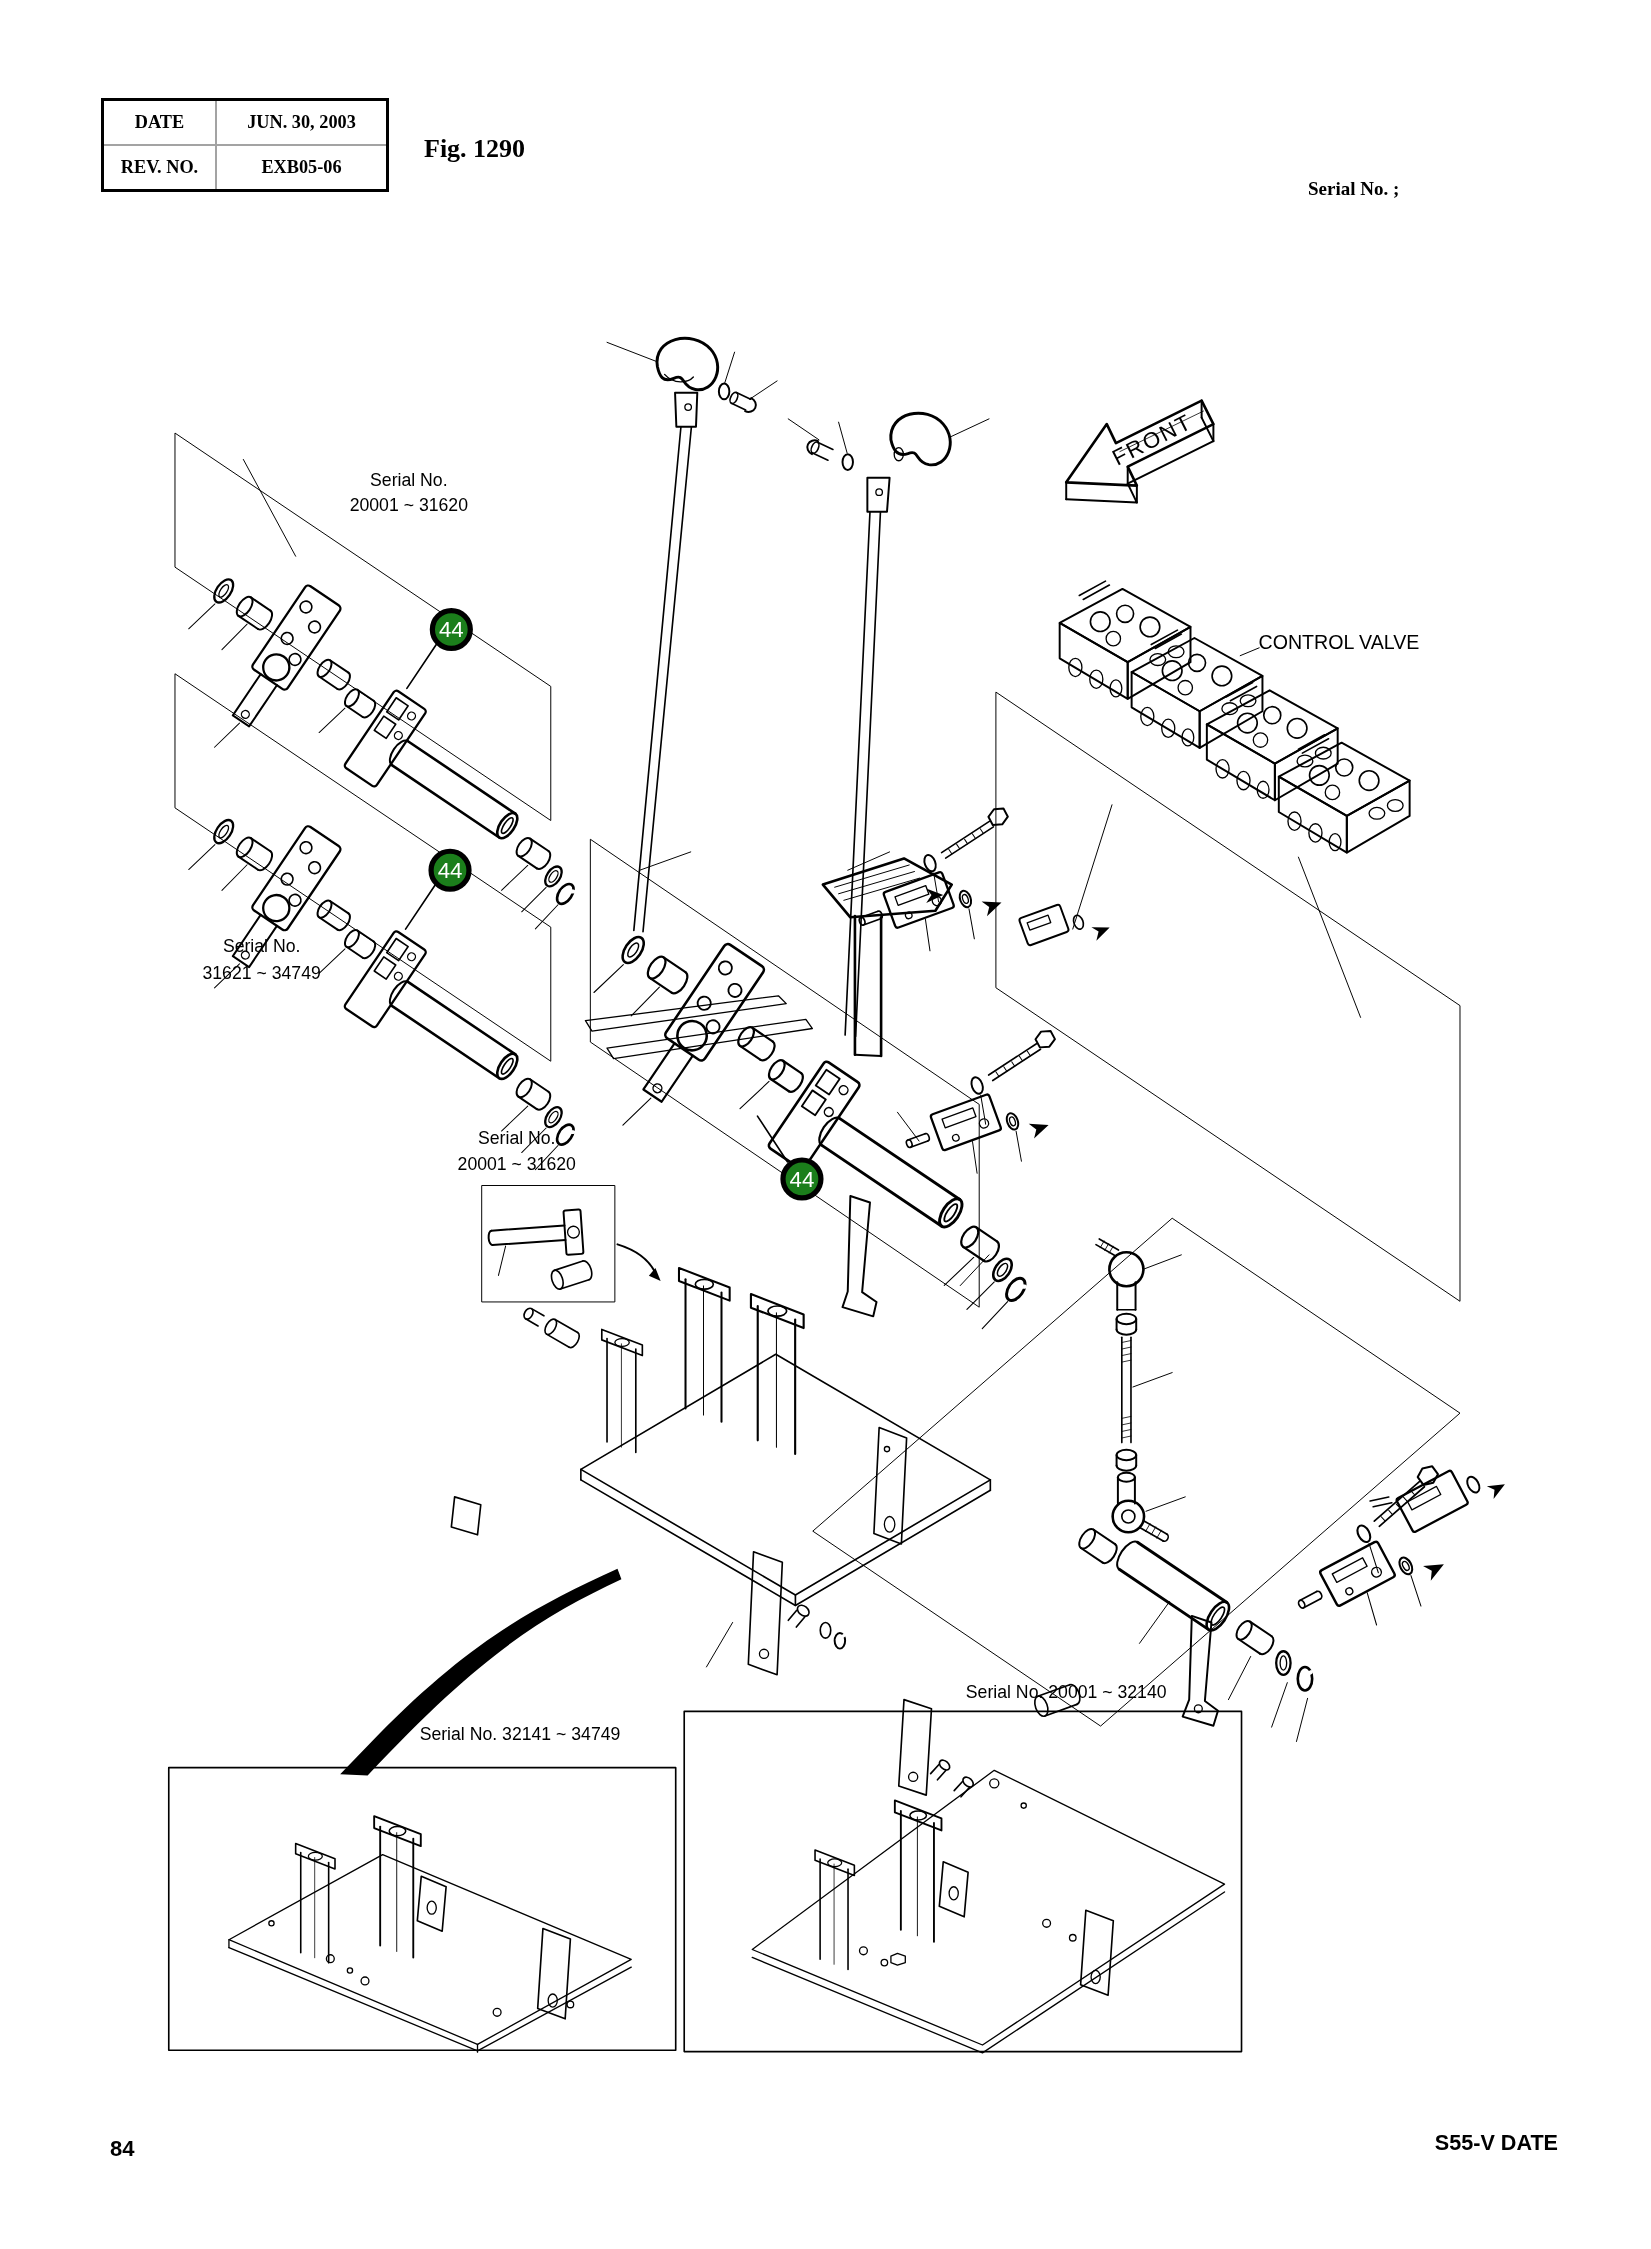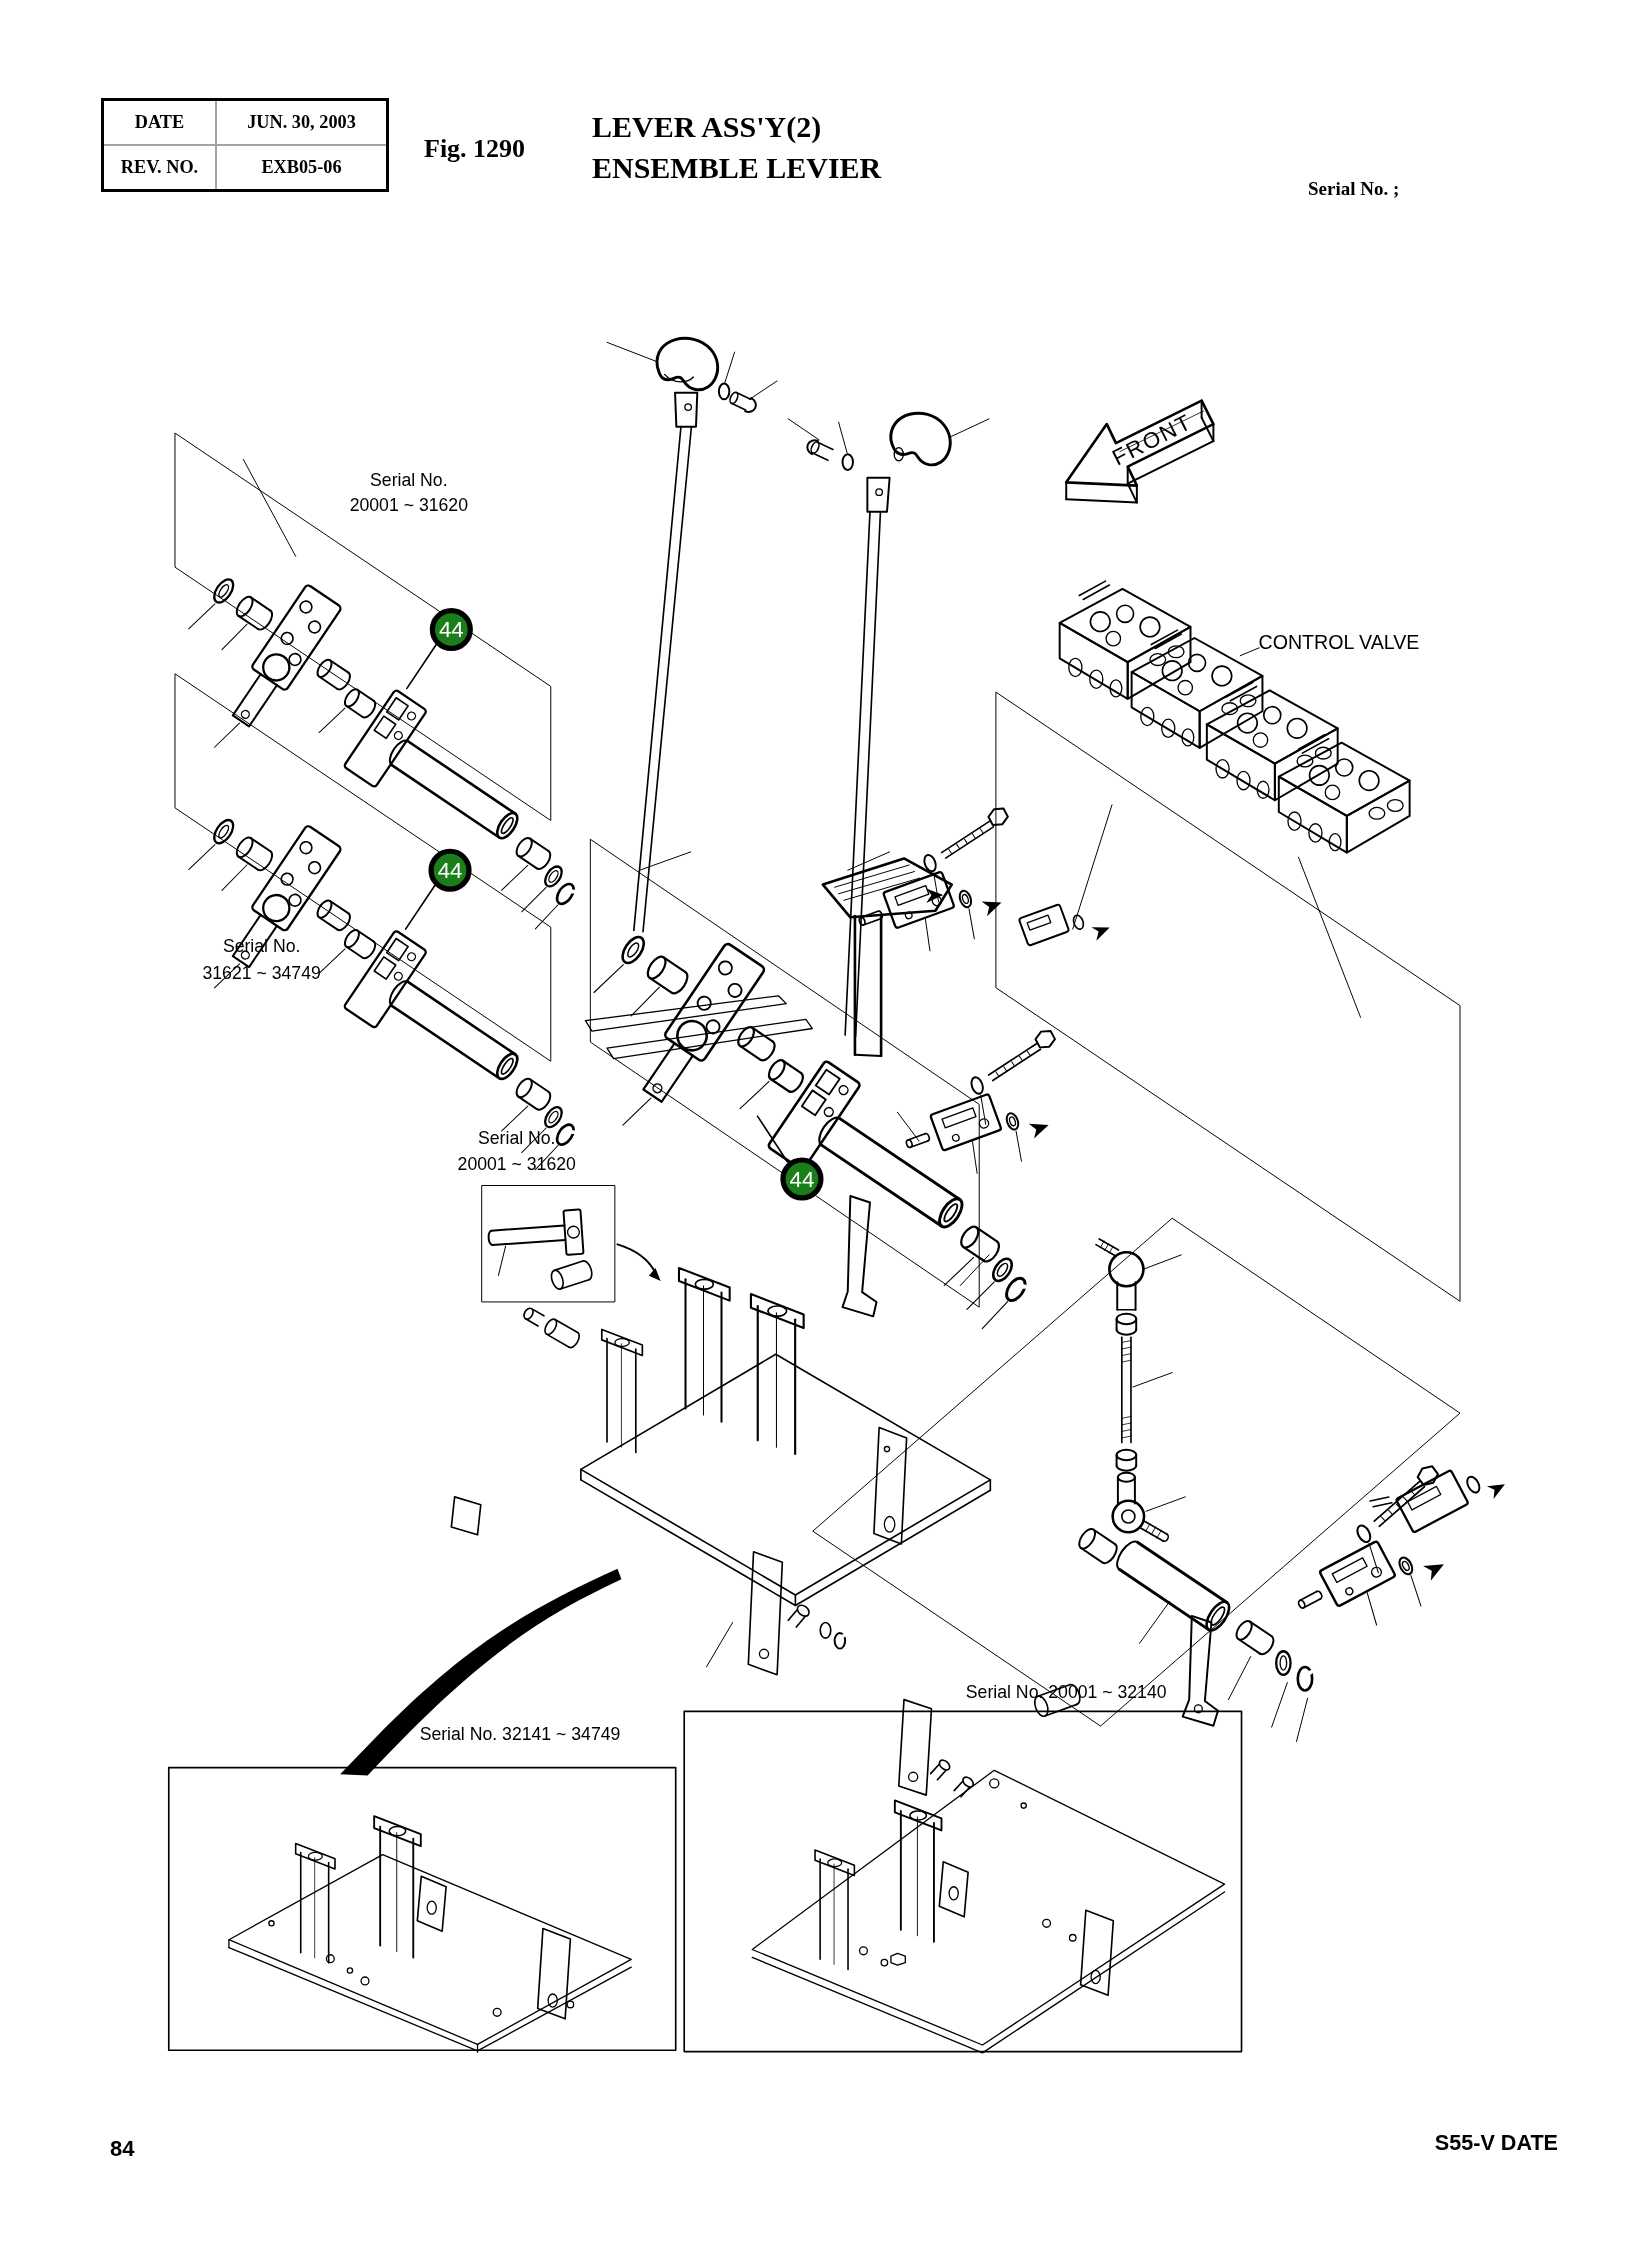--- a/index.html
+++ b/index.html
@@ -50,24 +50,20 @@
       <td class="c2">JUN. 30, 2003</td>
     </tr>
     <tr>
       <td class="c1">REV. NO.</td>
       <td class="c2">EXB05-06</td>
     </tr>
   </tbody>
     </table>
 
   <div class="figlabel">Fig. 1290</div>
-  <div class="titleblock">
-    <div>LEVER ASS'Y(2)</div>
-    <div>ENSEMBLE LEVIER</div>
-  </div>
   <div class="serialnote">Serial No. ;</div>
 
   <svg width="1651" height="2250" viewBox="0 0 2524 3439" stroke="#000" fill="none" stroke-linecap="round" stroke-linejoin="round">
 
     <defs>
 
       <g id="shaftchain">
         <ellipse cx="0" cy="0" rx="11" ry="20" class="s35"></ellipse>
         <ellipse cx="0" cy="0" rx="5" ry="11" class="s2"></ellipse>
         <ellipse cx="40" cy="2" rx="9" ry="17" class="s3"></ellipse>

